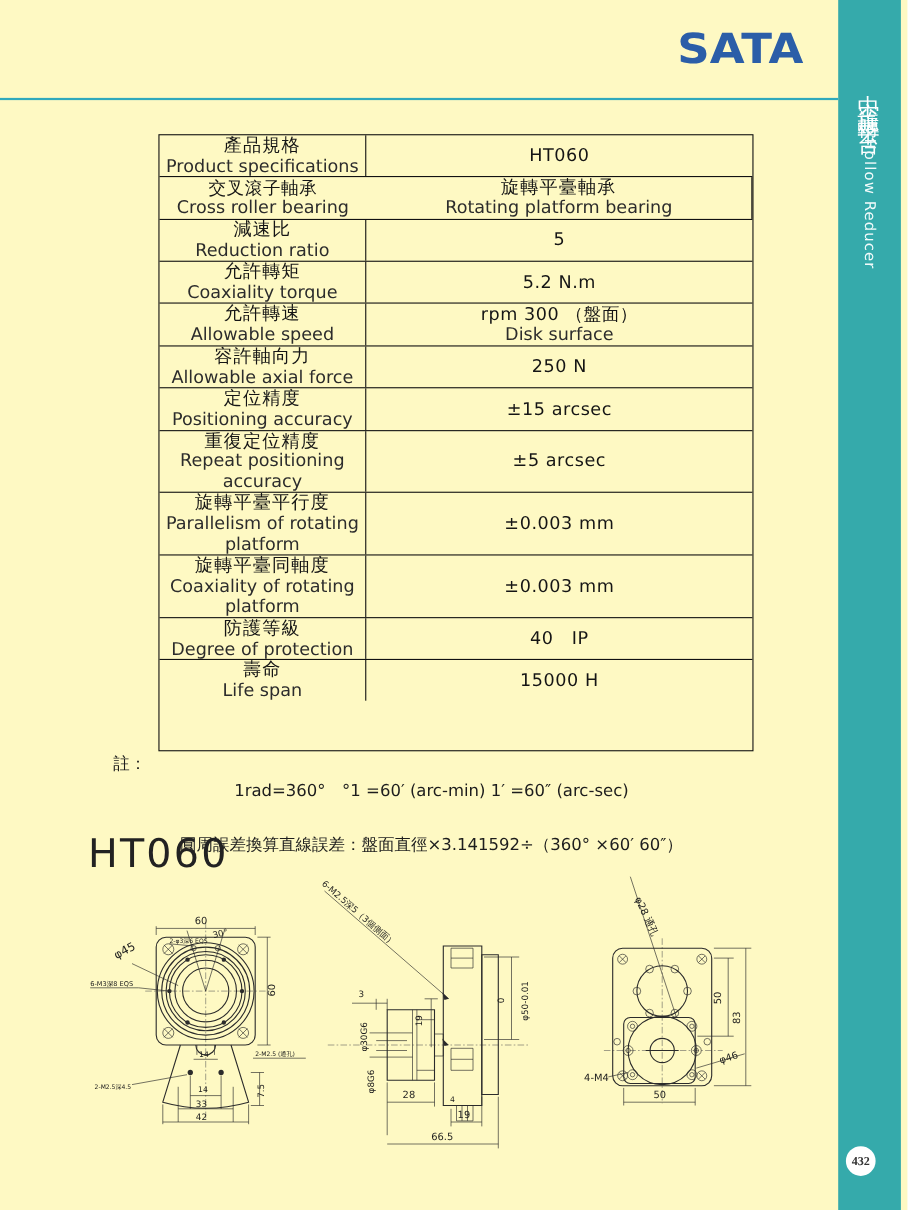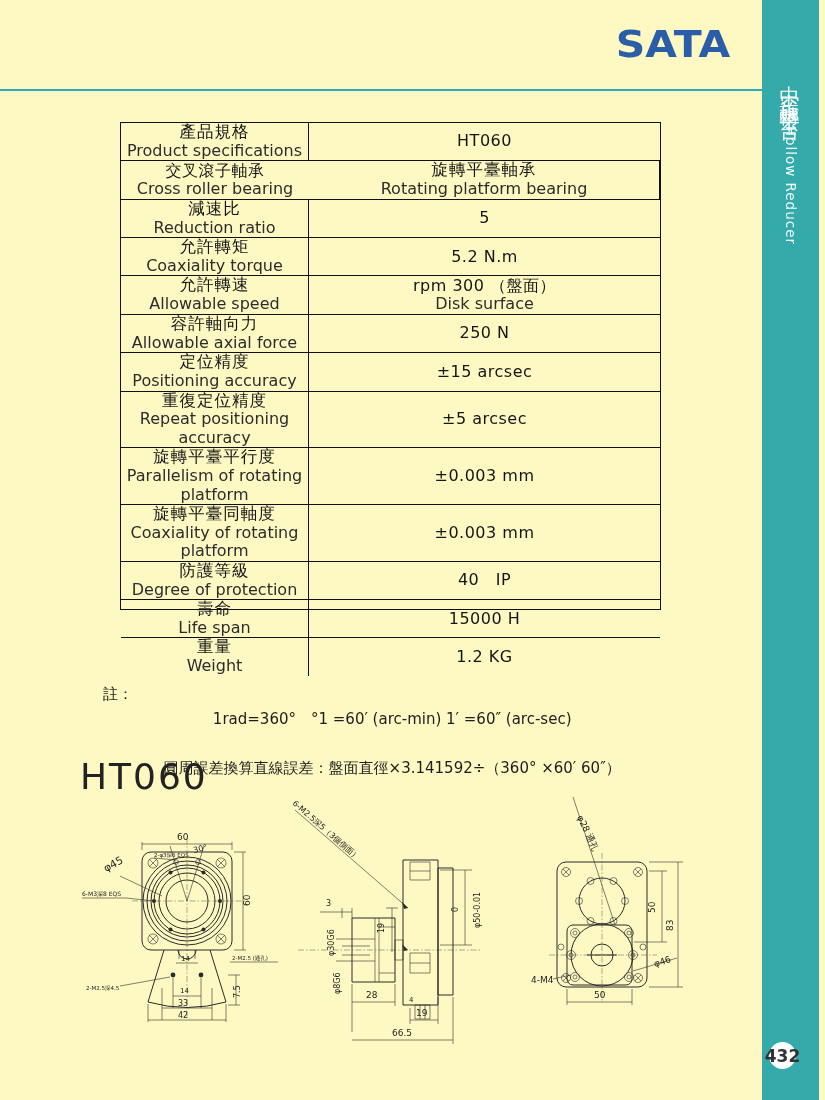--- a/index.html
+++ b/index.html
@@ -15,24 +15,24 @@
 
   
   .sidebar { position:absolute; left:762px; top:0; width:57px; height:1100px;
              background:#35AAAB; display:flex; flex-direction:column; align-items:center; }
   .sidebar-cn { margin-top:70px; writing-mode:vertical-rl; text-orientation:upright;
                 color:#fff; font-size:20px; letter-spacing:7px; }
   .sidebar-en { margin-top:14px; writing-mode:vertical-rl; color:#f2fbfb; font-size:13.5px;
                 letter-spacing:1px; }
   .page-badge { position:absolute; left:769px; top:1042px; width:27px; height:27px;
                 border-radius:50%; background:#fff; display:flex; align-items:center;
-                justify-content:center; font-size:17px; font-weight:bold; color:#333; }
-
-  
-  .spec { position:absolute; left:120px; top:122px; width:541px; height:488px;
+                justify-content:center; font-size:11px; font-weight:bold; color:#333;font-family:Liberation Serif, serif; }
+
+  
+  .spec { position:absolute; left:144px; top:122px; width:541px; height:561px;
           border:1.5px solid #111; display:grid; grid-template-rows:repeat(14,1fr); }
   .tr { display:grid; grid-template-columns:188px 1fr; border-top:1px solid #111; }
   .tr:first-child { border-top:none; }
   .tc { display:flex; flex-direction:column; align-items:center; justify-content:center; overflow:hidden; }
   .tc.label { border-right:1px solid #111; }
   .cn { font-size:16.5px; line-height:1.15; letter-spacing:1px; color:#151515; }
   .en { font-size:16px; line-height:1.15; color:#2c2c2c; }
   .v  { font-size:16px; line-height:1.15; color:#151515; letter-spacing:0.5px; }
 
   
@@ -181,30 +181,20 @@
           <div class="en"></div>
         </div>
     </div>
     <div class="tr">
       <div class="tc label">
           <div class="cn">壽命</div>
           <div class="en">Life span</div>
         </div>
       <div class="tc">
           <div class="v">15000 H</div>
-          <div class="en"></div>
-        </div>
-    </div>
-    <div class="tr">
-      <div class="tc label">
-          <div class="cn">重量</div>
-          <div class="en">Weight</div>
-        </div>
-      <div class="tc">
-          <div class="v">1.2 KG</div>
           <div class="en"></div>
         </div>
     </div>
   </div>
 
   <div class="notes">
     <span>註：</span>
     <span class="lines">
       <span>1rad=360°　°1 =60′ (arc-min) 1′ =60″ (arc-sec)</span><br>
       <span>圓周誤差換算直線誤差：盤面直徑×3.141592÷（360° ×60′ 60″）</span>

